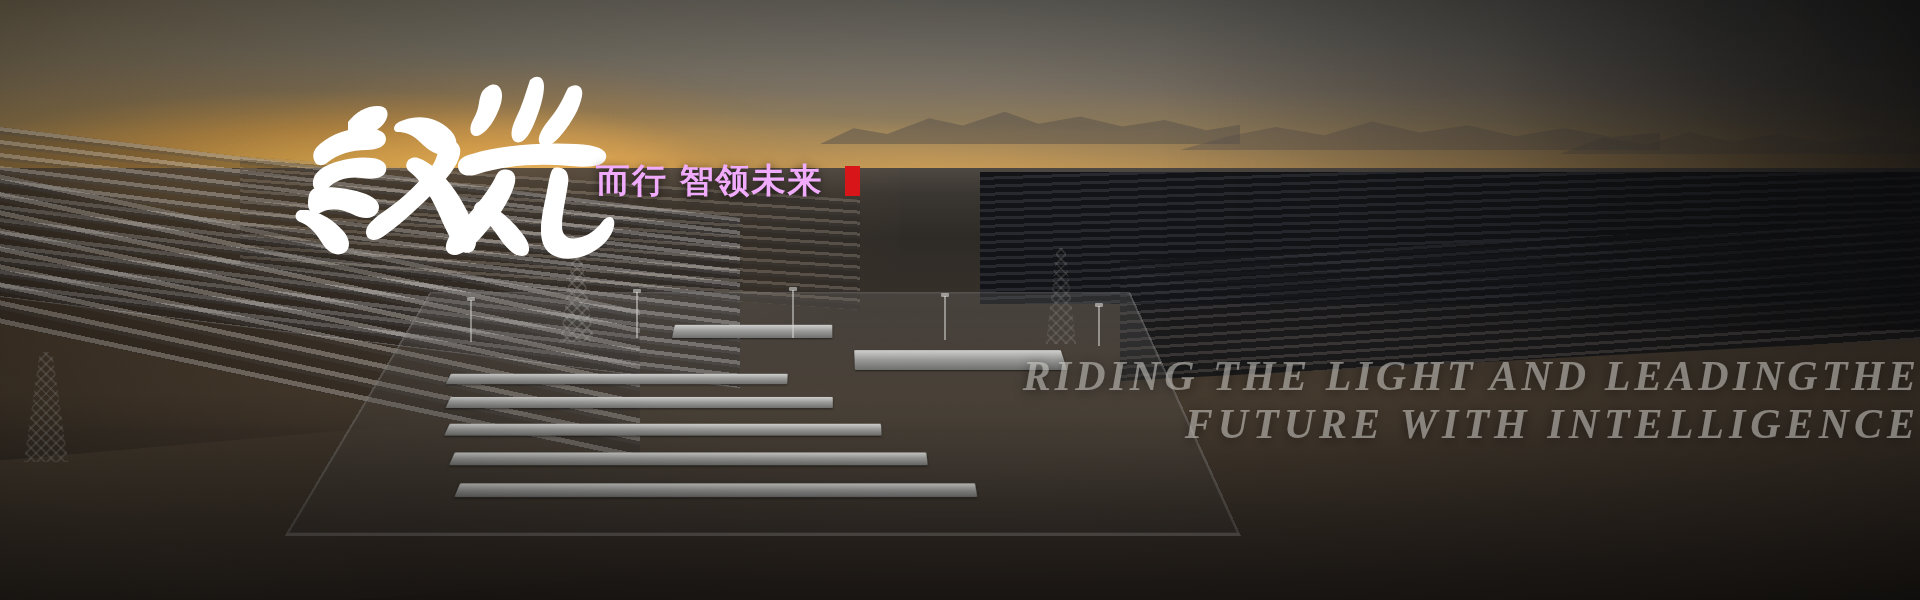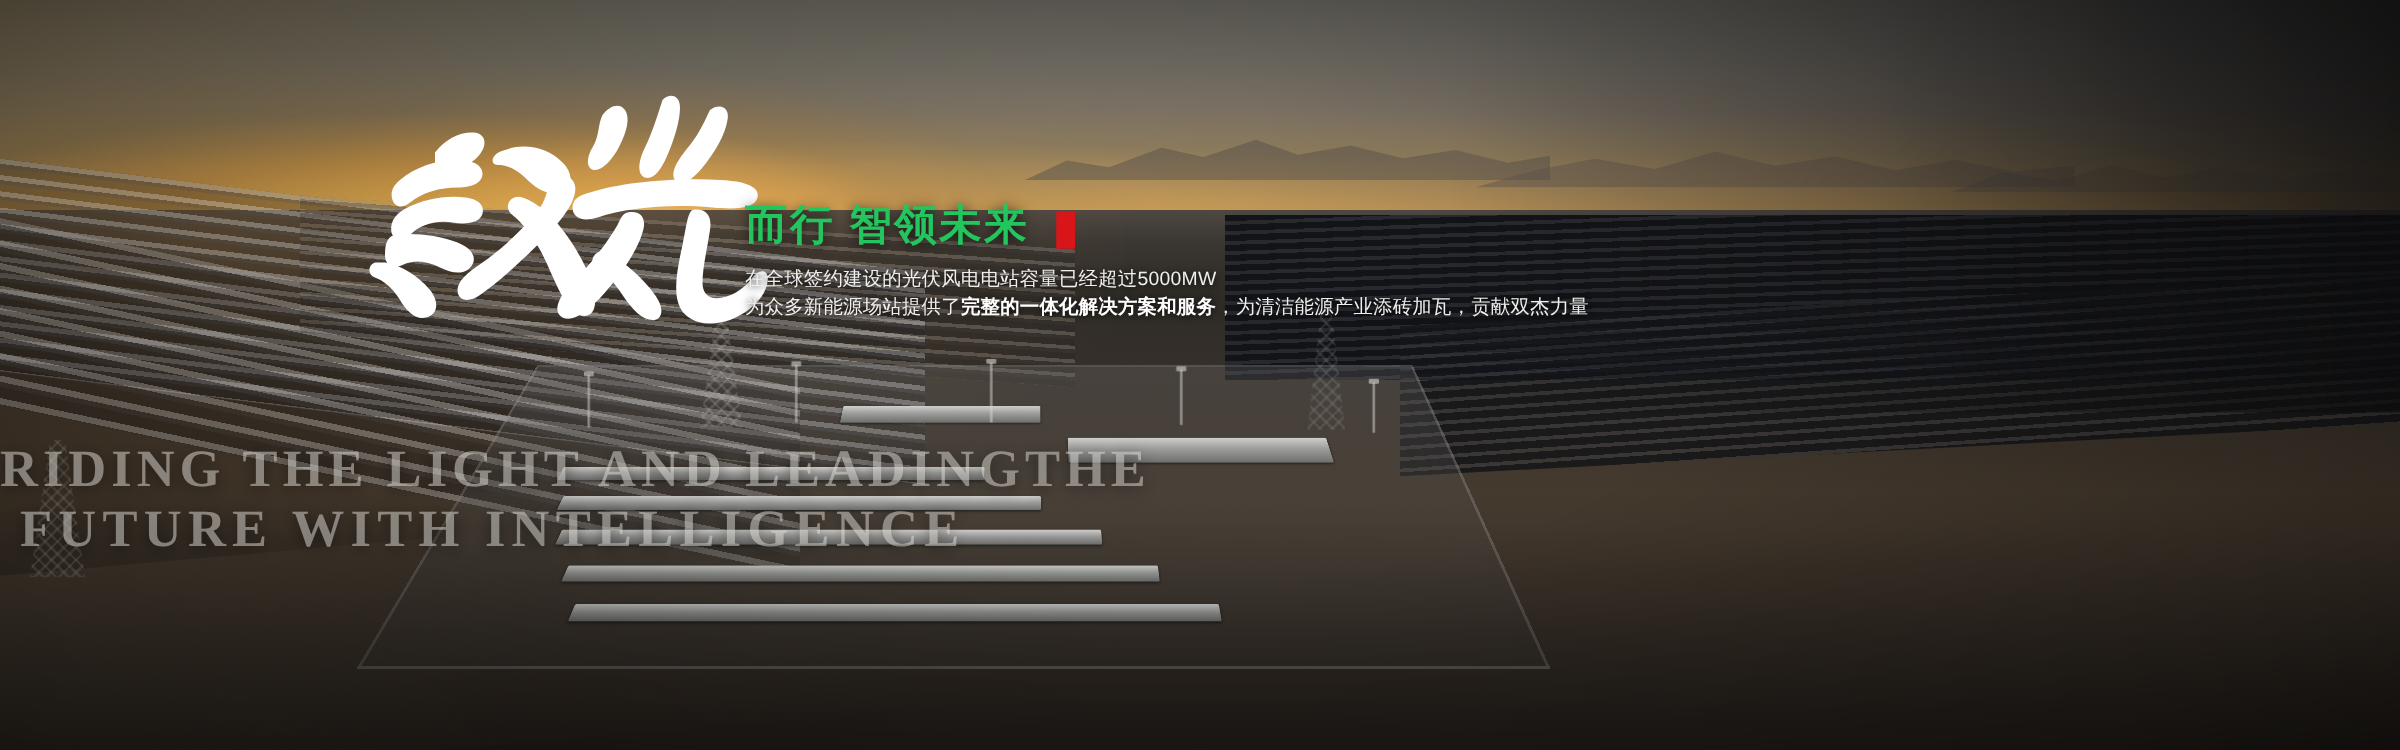--- a/index.html
+++ b/index.html
@@ -149,42 +149,42 @@
   .logo {
     position:absolute; left:286px; top:62px; width:330px; height:210px;
     pointer-events:none;
   }
   .logo svg { width:100%; height:100%; display:block; }
 
   
   .copy { position:absolute; left:596px; top:163px; width:900px; }
 
   .headline {
-    display:flex; align-items:flex-end; gap:14px;
-    color:#22c55e; font-size:34px; font-weight:bold; letter-spacing:2px;
+    display:flex; align-items:center; gap:14px;
+    color:#f0abfc; font-size:34px; font-weight:bold; letter-spacing:2px;
     line-height:1.05; text-shadow:0 2px 10px rgba(0,0,0,.75);
   }
   .headline .h-words { white-space:nowrap; }
   .redbar {
     display:inline-block; width:15px; height:30px; background:#d8161a;
     margin-left:8px; flex:0 0 auto;
   }
 
   .desc { margin-top:14px; }
   .desc-line {
     color:#f0efed; font-size:15.5px; line-height:22px; white-space:nowrap;
     text-shadow:0 1px 6px rgba(0,0,0,.85);
     letter-spacing:.2px;
   }
   .desc-line b { font-weight:bold; color:#ffffff; }
 
   
   .en {
     position:absolute; left:0; top:352px; width:1920px;
-    text-align:left; pointer-events:none;
+    text-align:right; pointer-events:none;font-style:italic;
   }
   .en-line {
     font-family:"Liberation Serif", serif;
     font-size:42px; font-weight:bold; letter-spacing:4px;
     line-height:48px;
     color:rgba(226,224,218,.50);
     text-shadow:0 2px 12px rgba(0,0,0,.45);
     white-space:nowrap;
   }
   .en-line.l2 { letter-spacing:5px;padding-left:16px; }
@@ -266,26 +266,20 @@
       </g>
     </svg>
   </div>
 
   <div class="copy">
     <div class="headline">
       <span class="h-words">而行  智领未来</span>
       <span class="redbar"></span>
     </div>
 
-    <div class="desc">
-      <div class="desc-line">在全球签约建设的光伏风电电站容量已经超过5000MW</div>
-      <div class="desc-line">
-        <span>为众多新能源场站提供了</span><b>完整的一体化解决方案和服务</b><span>，为清洁能源产业添砖加瓦，贡献双杰力量</span>
-      </div>
-    </div>
   </div>
 
   <div class="en">
     <div class="en-line l1">RIDING THE LIGHT AND LEADINGTHE</div>
     <div class="en-line l2">FUTURE WITH INTELLIGENCE</div>
   </div>
 
 </div>
 
 </body></html>

